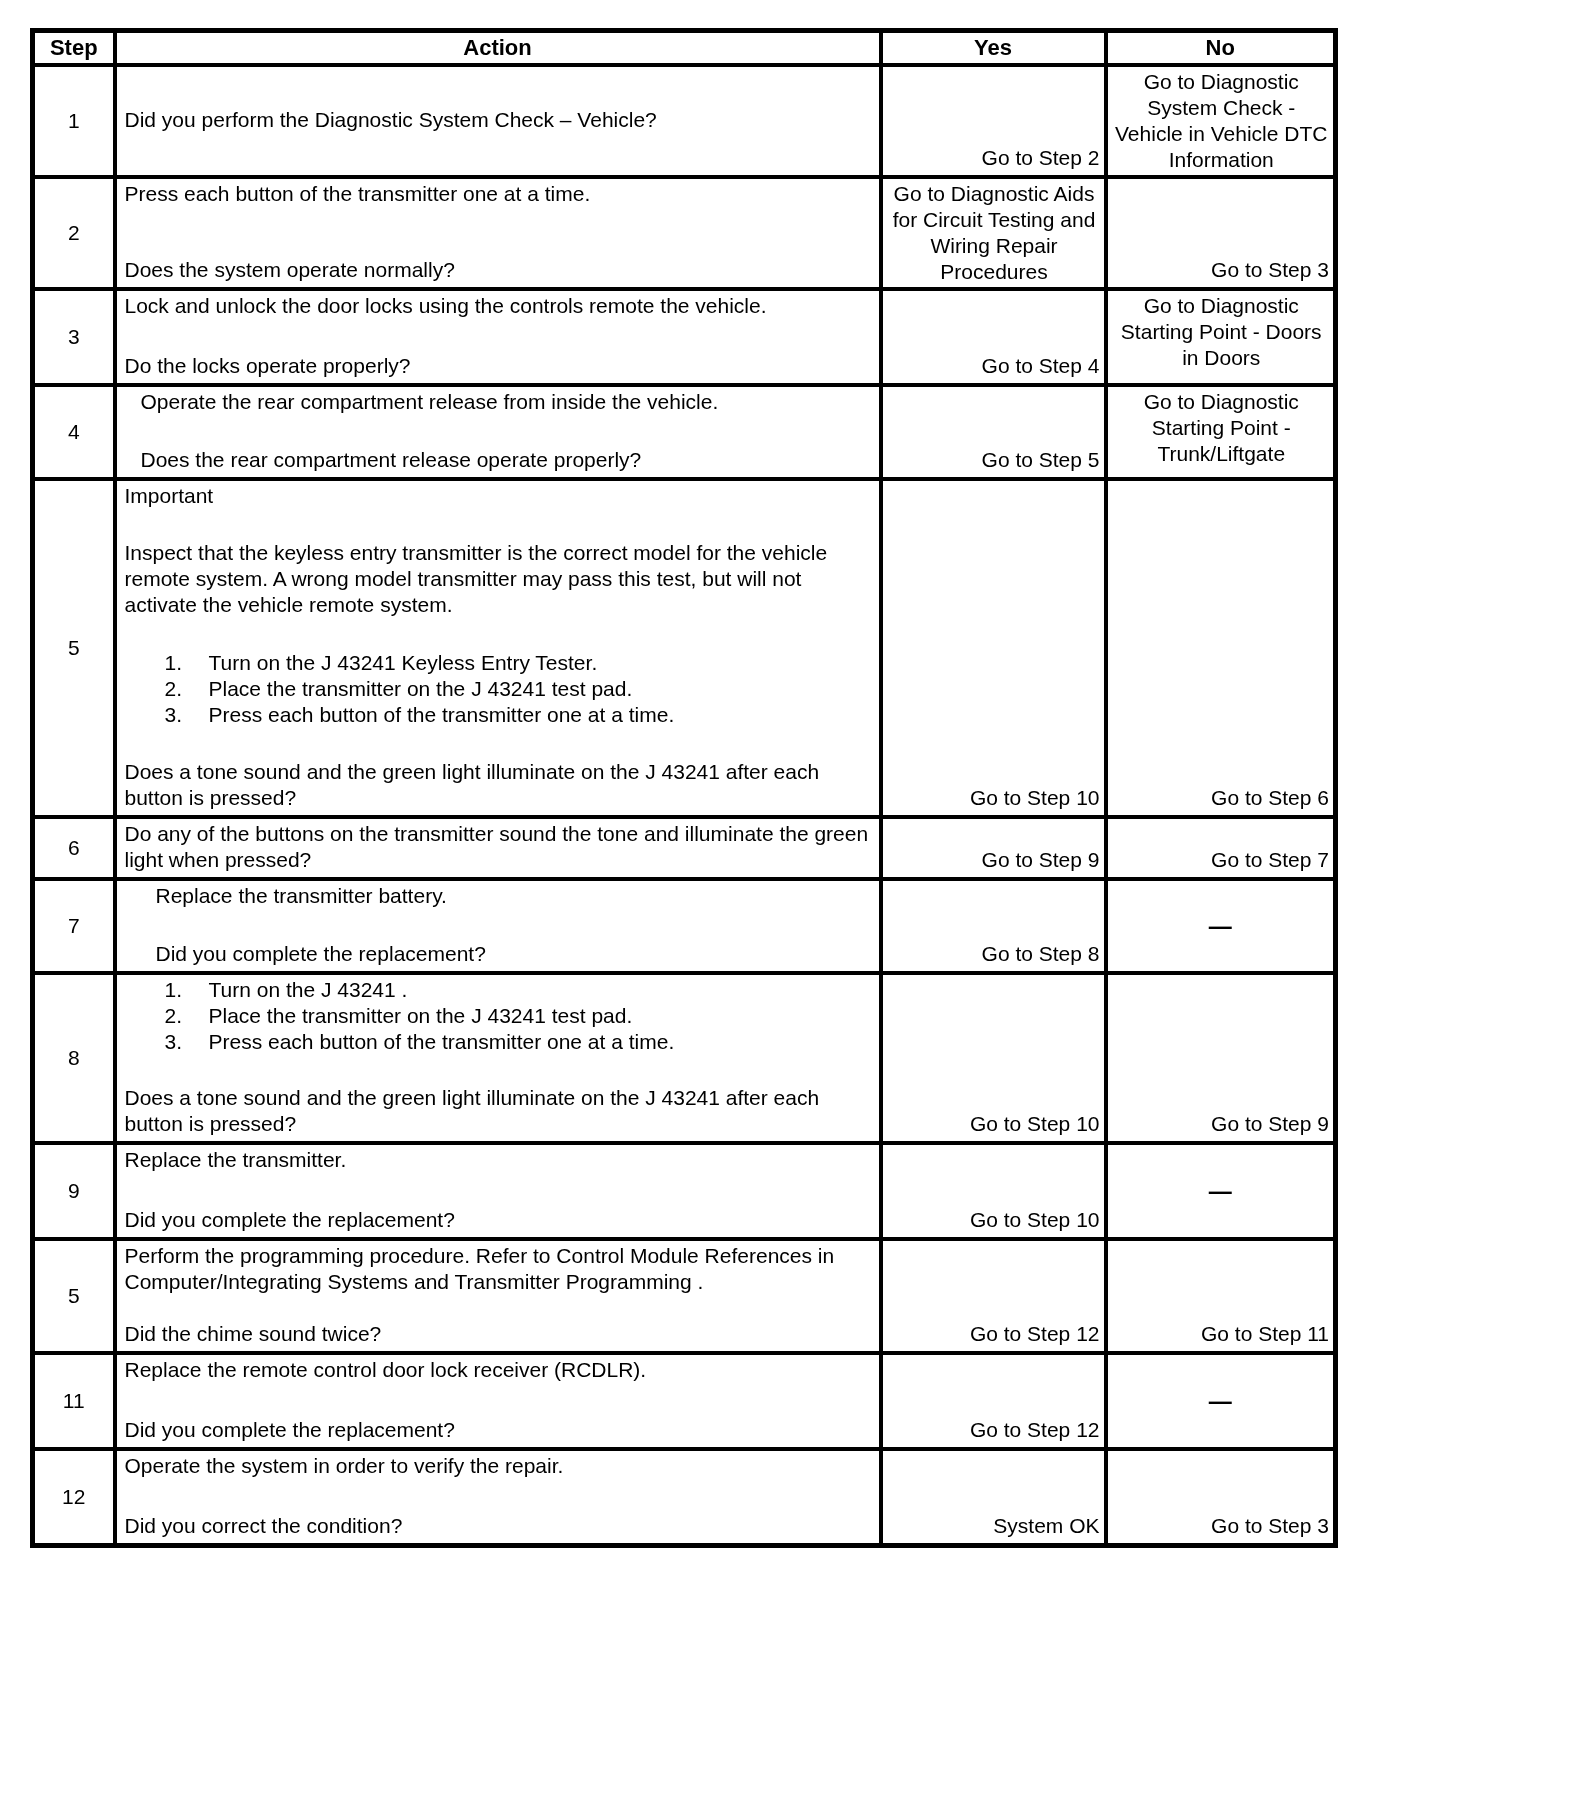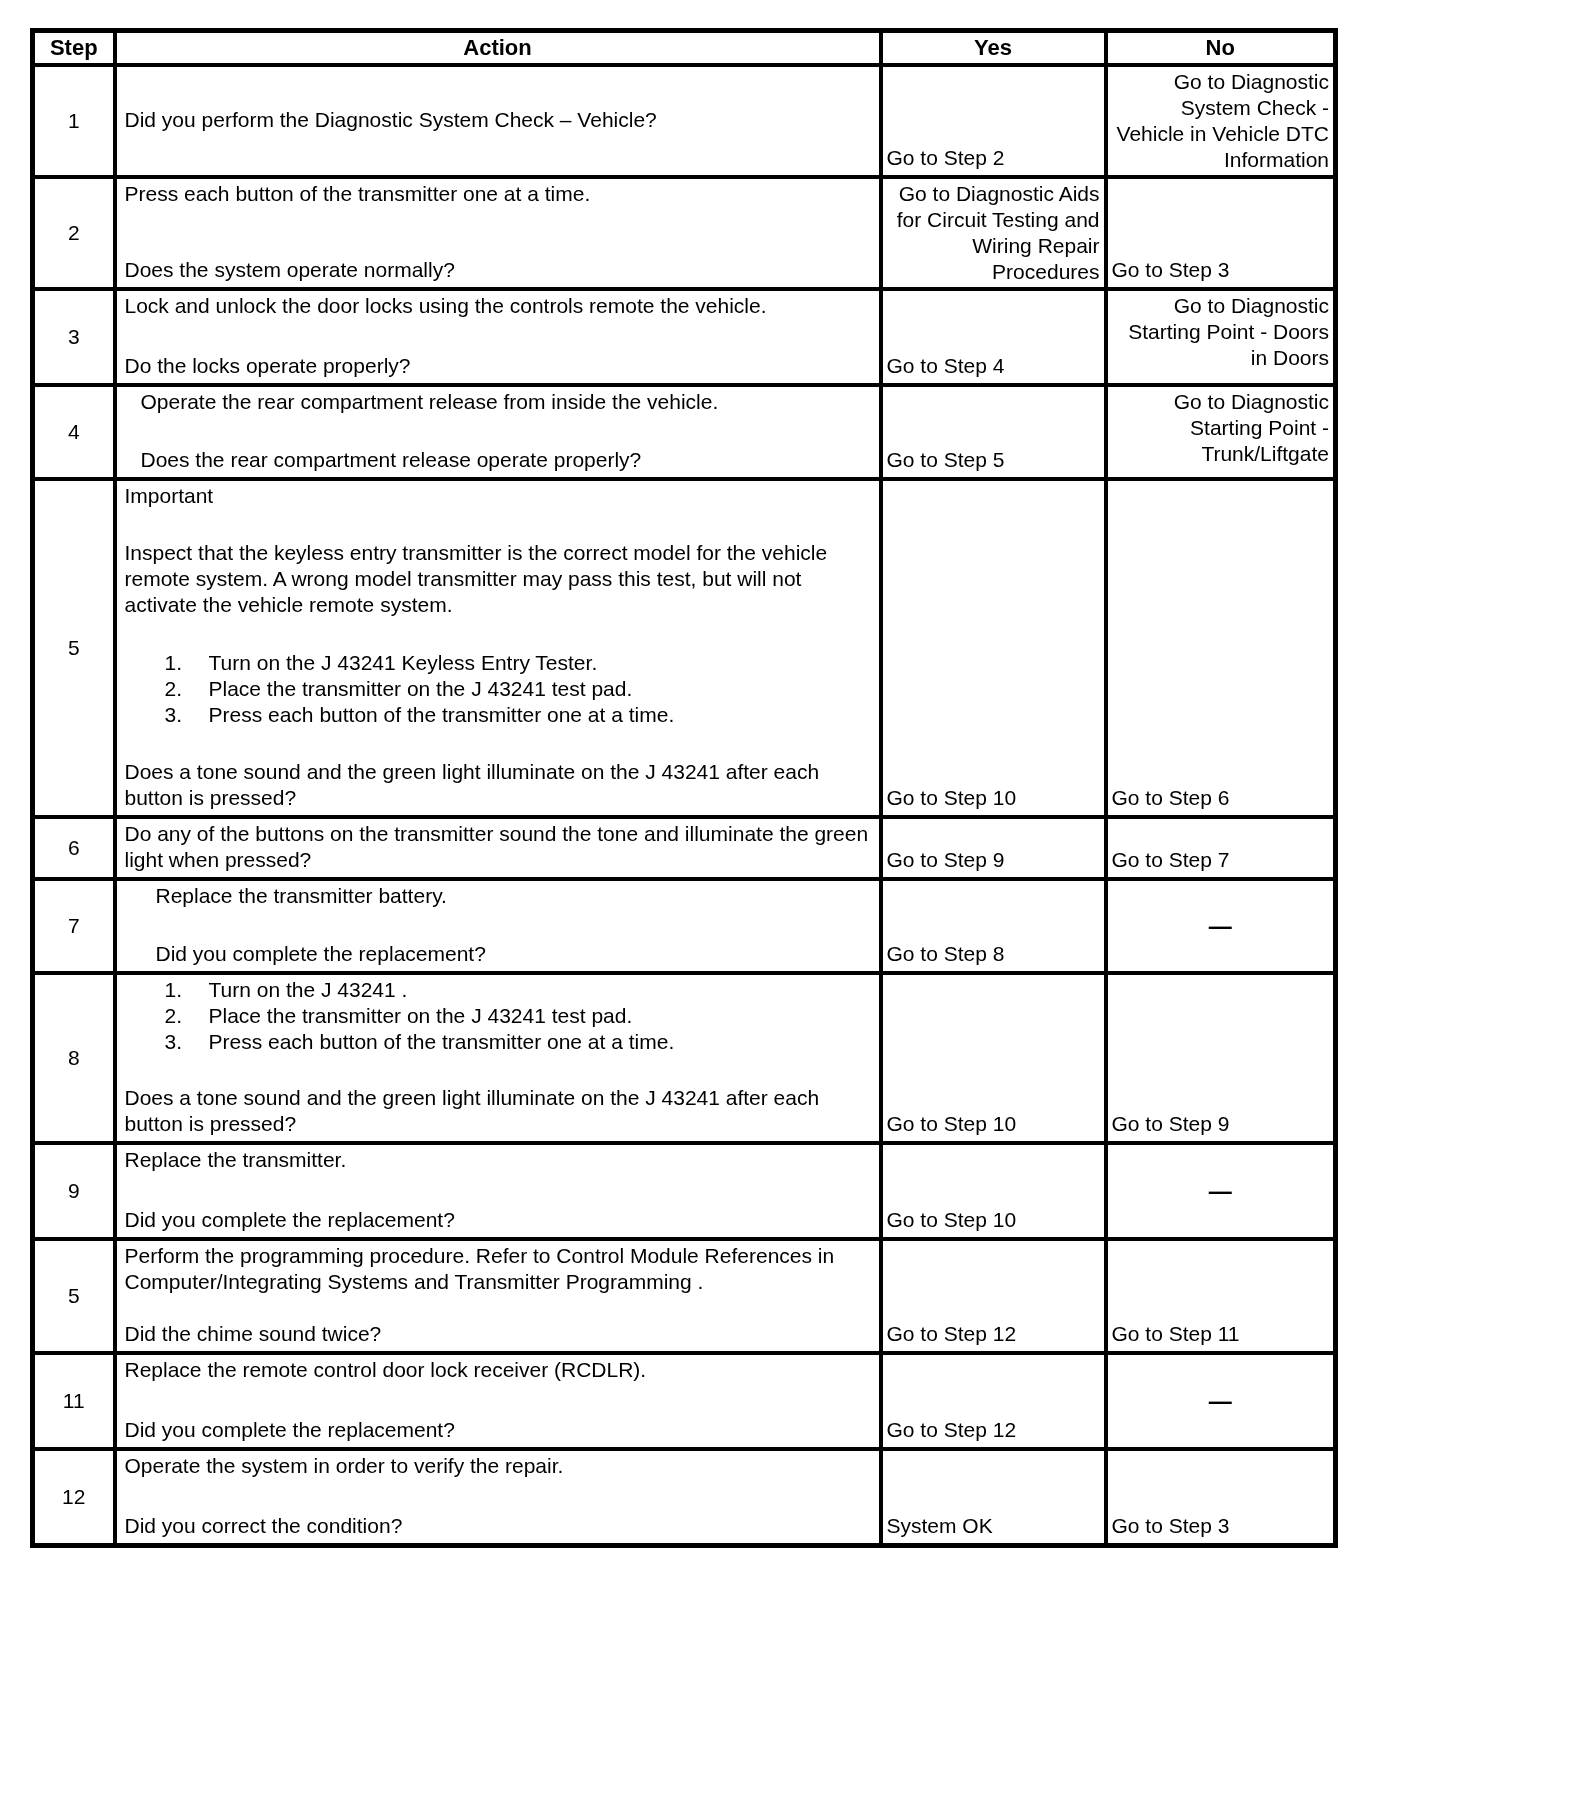--- a/index.html
+++ b/index.html
@@ -55,27 +55,27 @@
   .para.bold { font-weight: normal; }
   .spacer { flex: 1 1 auto; min-height: 10px; }
 
   .num-list { padding-left: 40px; }
   .num-item { display: flex; line-height: 26px; }
   .num { flex: 0 0 44px; }
   .num-text { flex: 1 1 auto; }
 
   td.pos-bottom {
     vertical-align: bottom;
-    text-align: left;
+    text-align: right;
     padding: 2px 4px 4px 4px;
     line-height: 26px;
   }
   td.pos-top {
     vertical-align: top;
-    text-align: right;
+    text-align: center;
     padding: 2px 4px 2px 6px;
     line-height: 26px;
   }
   td.pos-dash {
     vertical-align: middle;
     text-align: center;
     font-weight: bold;
     font-size: 23px;
   }
 </style>

